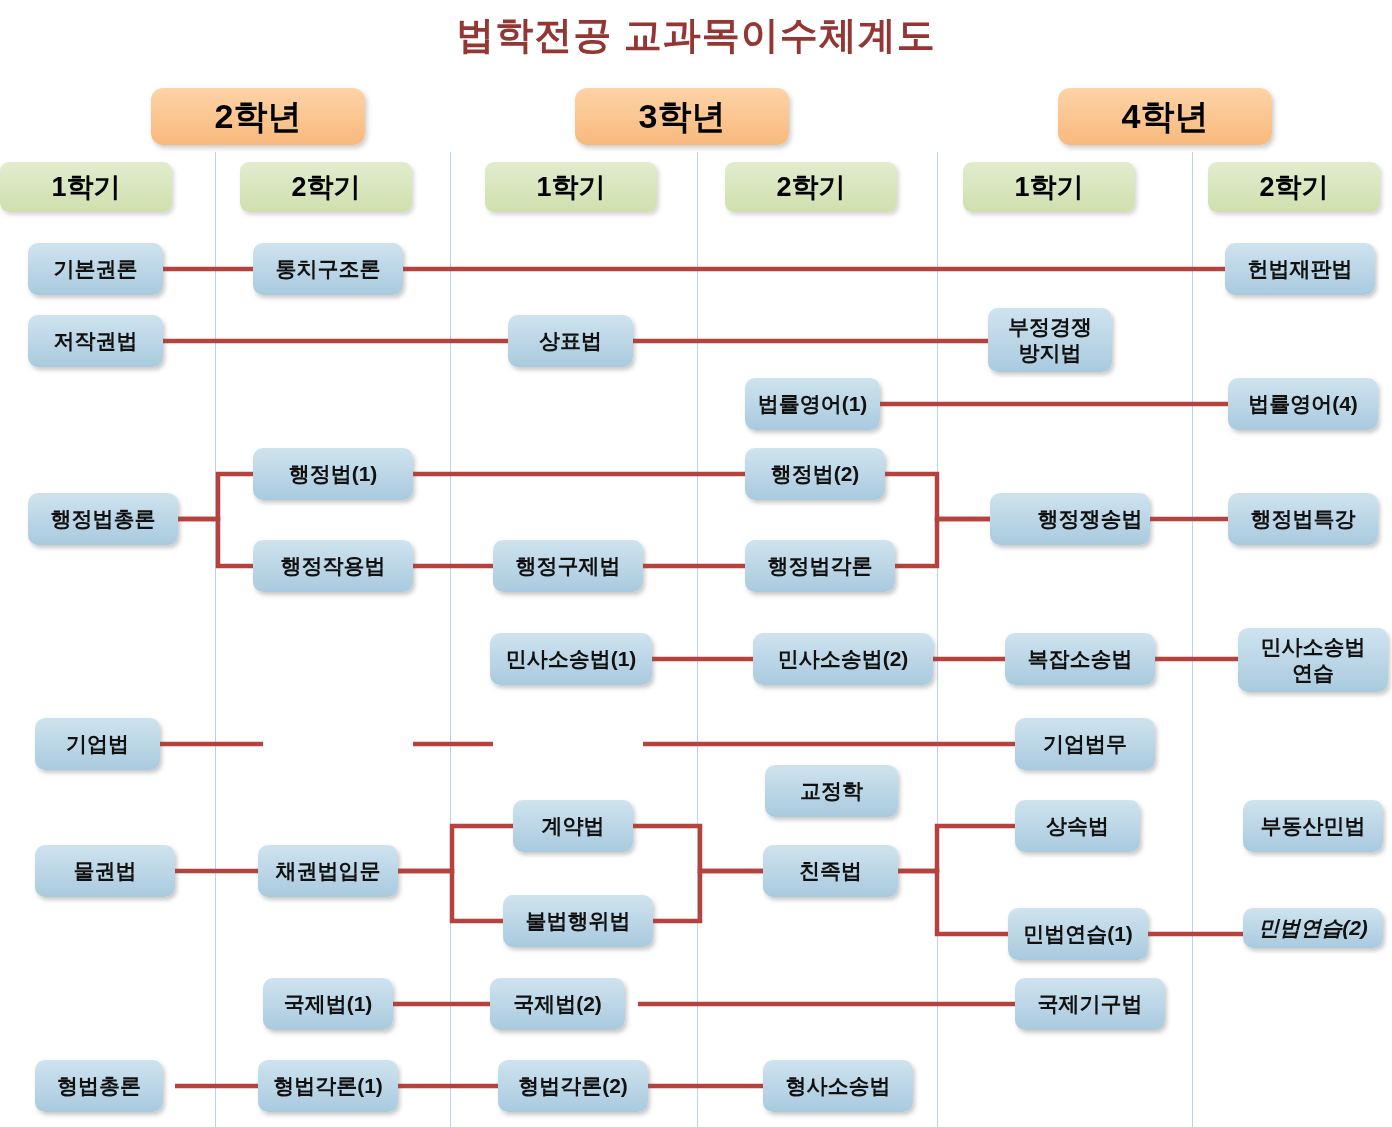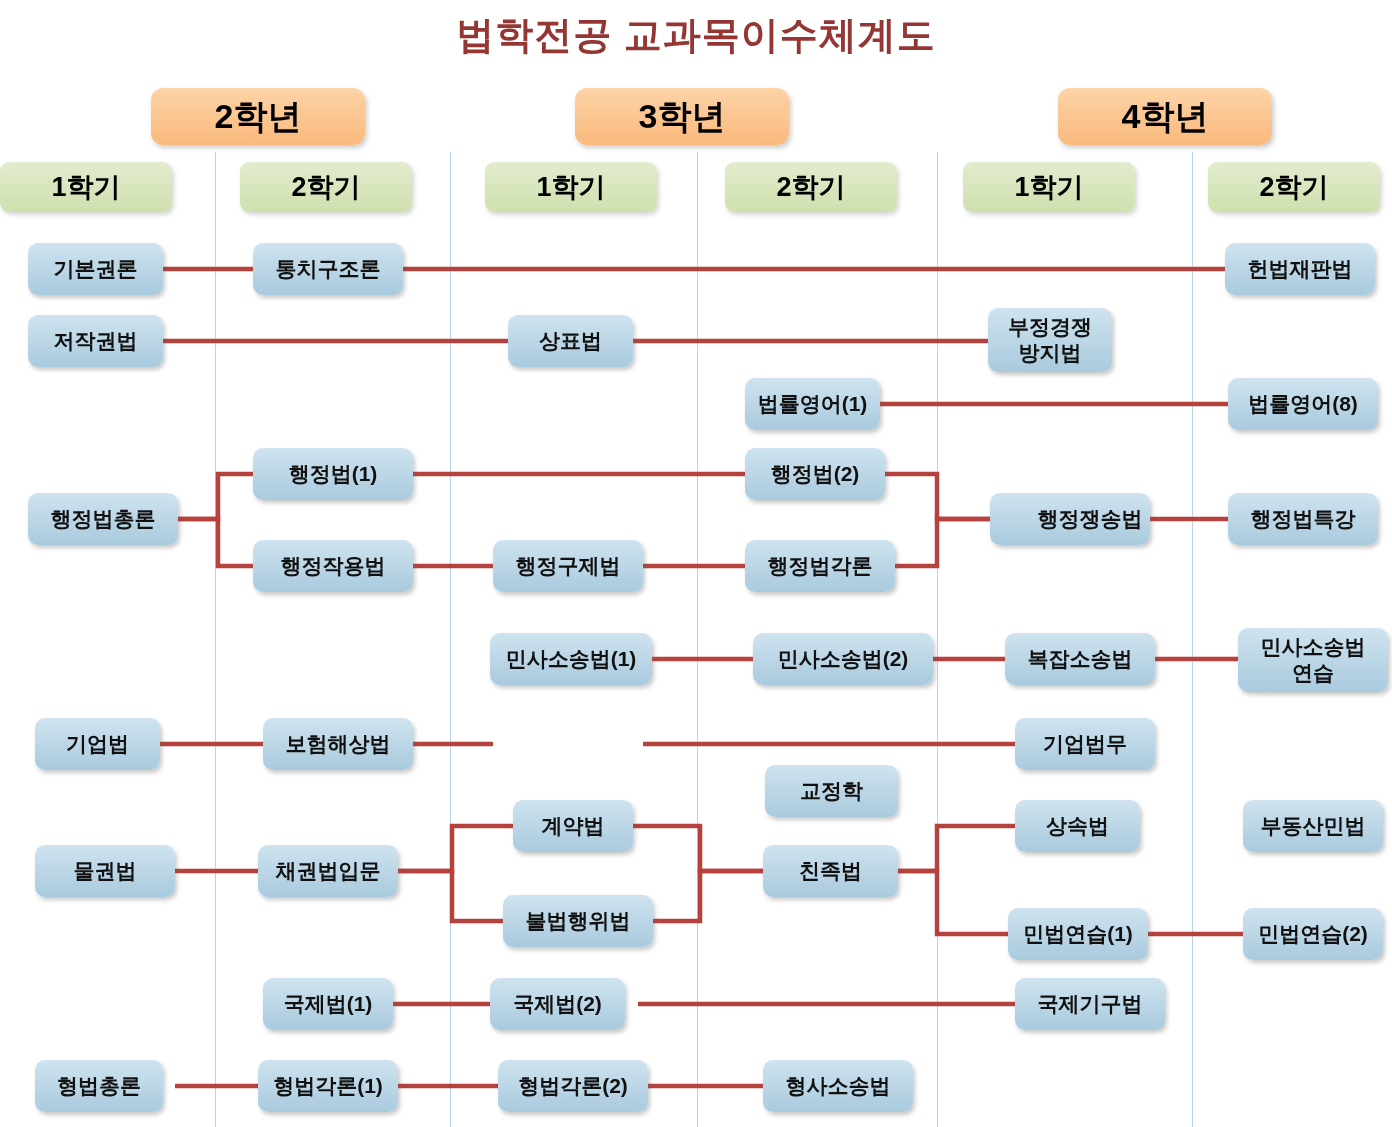--- a/index.html
+++ b/index.html
@@ -120,47 +120,46 @@
     <div class="sem-box" style="left: 963px; top: 162px; width: 172px; height: 50px;">1학기</div>
     <div class="sem-box" style="left: 1208px; top: 162px; width: 172px; height: 50px;">2학기</div>
     <div class="course" style="left: 28px; top: 243px; width: 135px; height: 52px;">기본권론</div>
     <div class="course" style="left: 253px; top: 243px; width: 150px; height: 52px;">통치구조론</div>
     <div class="course" style="left: 1225px; top: 243px; width: 150px; height: 52px;">헌법재판법</div>
     <div class="course" style="left: 28px; top: 315px; width: 135px; height: 52px;">저작권법</div>
     <div class="course" style="left: 508px; top: 315px; width: 125px; height: 52px;">상표법</div>
     <div class="course" style="left: 988px; top: 308px; width: 124px; height: 64px;">부정경쟁
 방지법</div>
     <div class="course" style="left: 745px; top: 378px; width: 135px; height: 52px;">법률영어(1)</div>
-    <div class="course" style="left: 1228px; top: 378px; width: 150px; height: 52px;">법률영어(8)</div>
+    <div class="course" style="left: 1228px; top: 378px; width: 150px; height: 52px;">법률영어(4)</div>
     <div class="course" style="left: 253px; top: 448px; width: 160px; height: 52px;">행정법(1)</div>
     <div class="course" style="left: 745px; top: 448px; width: 140px; height: 52px;">행정법(2)</div>
     <div class="course" style="left: 28px; top: 493px; width: 150px; height: 52px;">행정법총론</div>
     <div class="course" style="left: 990px; top: 493px; width: 160px; height: 52px; padding-left: 40px;">행정쟁송법</div>
     <div class="course" style="left: 1228px; top: 493px; width: 150px; height: 52px;">행정법특강</div>
     <div class="course" style="left: 253px; top: 540px; width: 160px; height: 52px;">행정작용법</div>
     <div class="course" style="left: 493px; top: 540px; width: 150px; height: 52px;">행정구제법</div>
     <div class="course" style="left: 745px; top: 540px; width: 150px; height: 52px;">행정법각론</div>
     <div class="course" style="left: 490px; top: 633px; width: 162px; height: 52px;">민사소송법(1)</div>
     <div class="course" style="left: 753px; top: 633px; width: 180px; height: 52px;">민사소송법(2)</div>
     <div class="course" style="left: 1005px; top: 633px; width: 150px; height: 52px;">복잡소송법</div>
     <div class="course" style="left: 1238px; top: 628px; width: 150px; height: 64px;">민사소송법
 연습</div>
     <div class="course" style="left: 35px; top: 718px; width: 125px; height: 52px;">기업법</div>
-    <div class="course" style="left: 263px; top: 718px; width: 150px; height: 52px;">보험해상법</div>
     <div class="course" style="left: 1015px; top: 718px; width: 140px; height: 52px;">기업법무</div>
     <div class="course" style="left: 765px; top: 765px; width: 133px; height: 52px;">교정학</div>
     <div class="course" style="left: 513px; top: 800px; width: 120px; height: 52px;">계약법</div>
     <div class="course" style="left: 1015px; top: 800px; width: 125px; height: 52px;">상속법</div>
     <div class="course" style="left: 1243px; top: 800px; width: 140px; height: 52px;">부동산민법</div>
     <div class="course" style="left: 35px; top: 845px; width: 140px; height: 52px;">물권법</div>
     <div class="course" style="left: 258px; top: 845px; width: 140px; height: 52px;">채권법입문</div>
     <div class="course" style="left: 763px; top: 845px; width: 135px; height: 52px;">친족법</div>
     <div class="course" style="left: 503px; top: 895px; width: 150px; height: 52px;">불법행위법</div>
     <div class="course" style="left: 1008px; top: 908px; width: 140px; height: 52px;">민법연습(1)</div>
-    <div class="course" style="left: 1243px; top: 908px; width: 140px; height: 52px;">민법연습(2)</div>
+    <div class="course" style="left: 1243px; top: 908px; width: 140px; height: 40px; font-style: italic;">민법연습(2)</div>
     <div class="course" style="left: 263px; top: 978px; width: 130px; height: 52px;">국제법(1)</div>
     <div class="course" style="left: 490px; top: 978px; width: 135px; height: 52px;">국제법(2)</div>
     <div class="course" style="left: 1015px; top: 978px; width: 150px; height: 52px;">국제기구법</div>
     <div class="course" style="left: 35px; top: 1060px; width: 128px; height: 52px;">형법총론</div>
     <div class="course" style="left: 258px; top: 1060px; width: 140px; height: 52px;">형법각론(1)</div>
     <div class="course" style="left: 498px; top: 1060px; width: 150px; height: 52px;">형법각론(2)</div>
     <div class="course" style="left: 763px; top: 1060px; width: 150px; height: 52px;">형사소송법</div>
   </div>
 
 </body></html>

